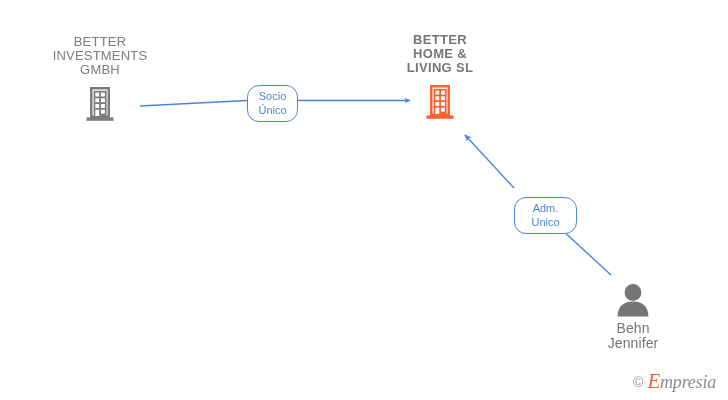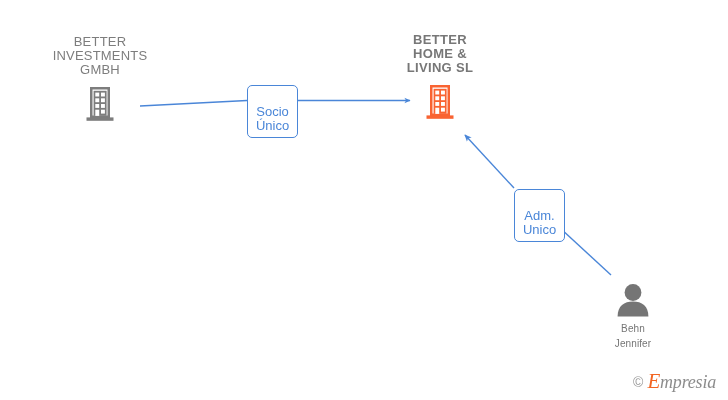--- a/index.html
+++ b/index.html
@@ -42,43 +42,43 @@
   }
   .node-label.bold {
     font-weight: bold;
     color: #777777;
     letter-spacing: 0.3px;
   }
   .node-label.below {
     margin-top: 4px;
     color: #757575;
     letter-spacing: 0.1px;
-    font-size: 10px;
+    font-size: 14px;
     line-height: 15px;
   }
   .node-icon {
     display: flex;
     align-items: flex-end;
     justify-content: center;
     height: 40px;
     margin-top: 5px;
   }
 
   
   .edge-label {
     position: absolute;
     box-sizing: border-box;
     border: 1px solid #4a86d8;
-    border-radius: 5px;
+    border-radius: 12px;
     background: #ffffff;
     color: #4a86d8;
-    font-size: 13px;
+    font-size: 11px;
     line-height: 14px;
     text-align: center;
-    padding: 19px 6px 4px 6px;
+    padding: 3px 6px 4px 6px;
     white-space: pre-line;
   }
 
   
   #watermark {
     position: absolute;
     right: 12px;
     bottom: 6px;
     display: flex;
     align-items: center;
@@ -178,21 +178,21 @@
         <path d="M2.6 33.5 C2.6 23.0 9.2 18.6 18 18.6 C26.8 18.6 33.4 23.0 33.4 33.5 Z" fill="#757575"></path>
       </svg>
     </div>
     <div class="node-label below">Behn
 Jennifer</div>
   </div>
 
   <div class="edge-label" style="left:247px; top:85px; width:51px;">Socio
 Único</div>
 
-  <div class="edge-label" style="left:514px; top:189px; width:51px;">Adm.
+  <div class="edge-label" style="left:514px; top:197px; width:63px;">Adm.
 Unico</div>
 
   <div id="watermark">
     <span class="copy">©</span>
     <span class="brand"><span class="cap">E</span><span>mpresia</span></span>
   </div>
 
 </div>
 
 </body></html>

